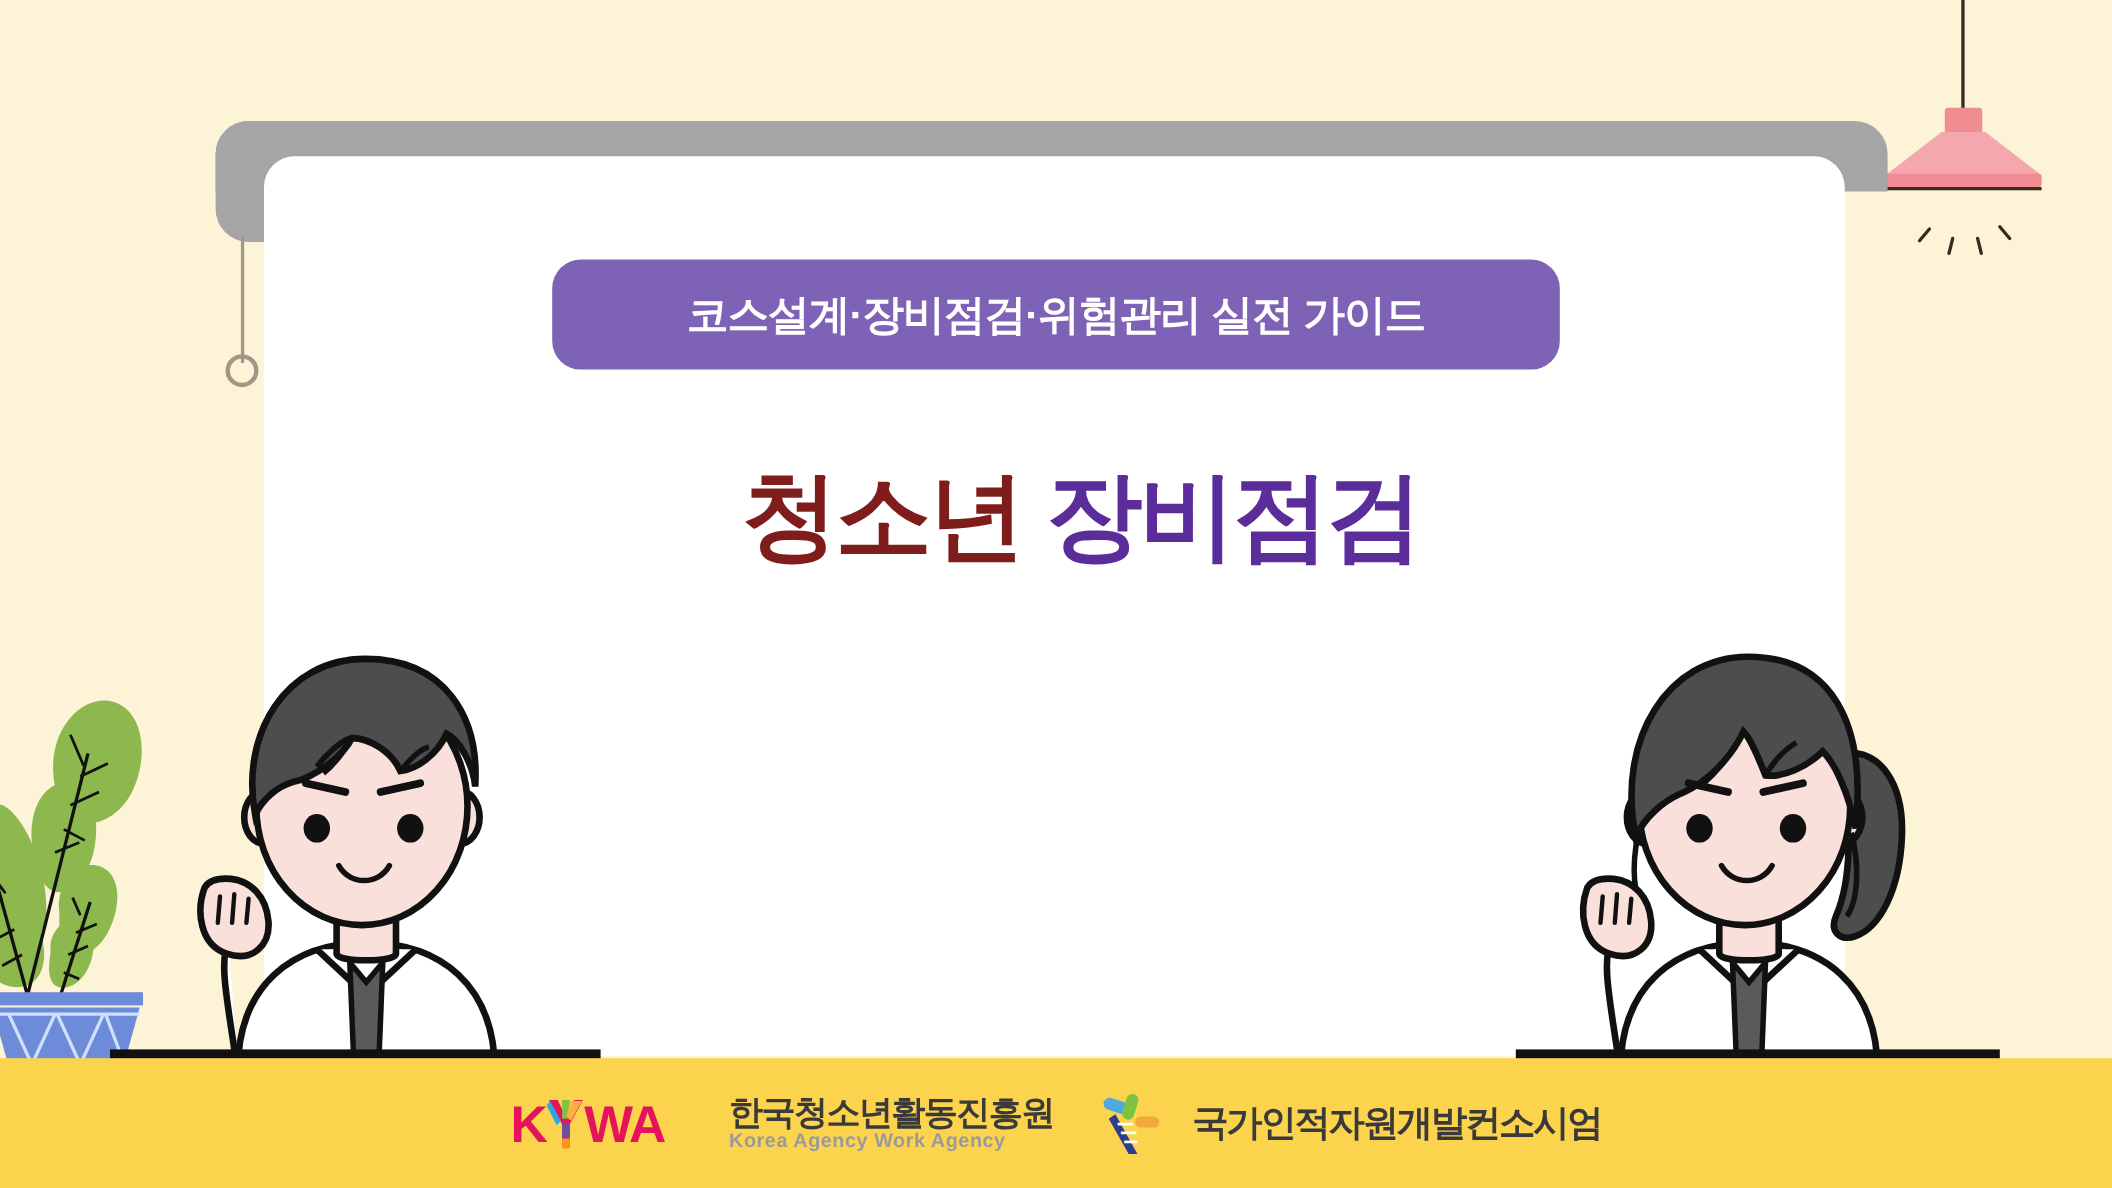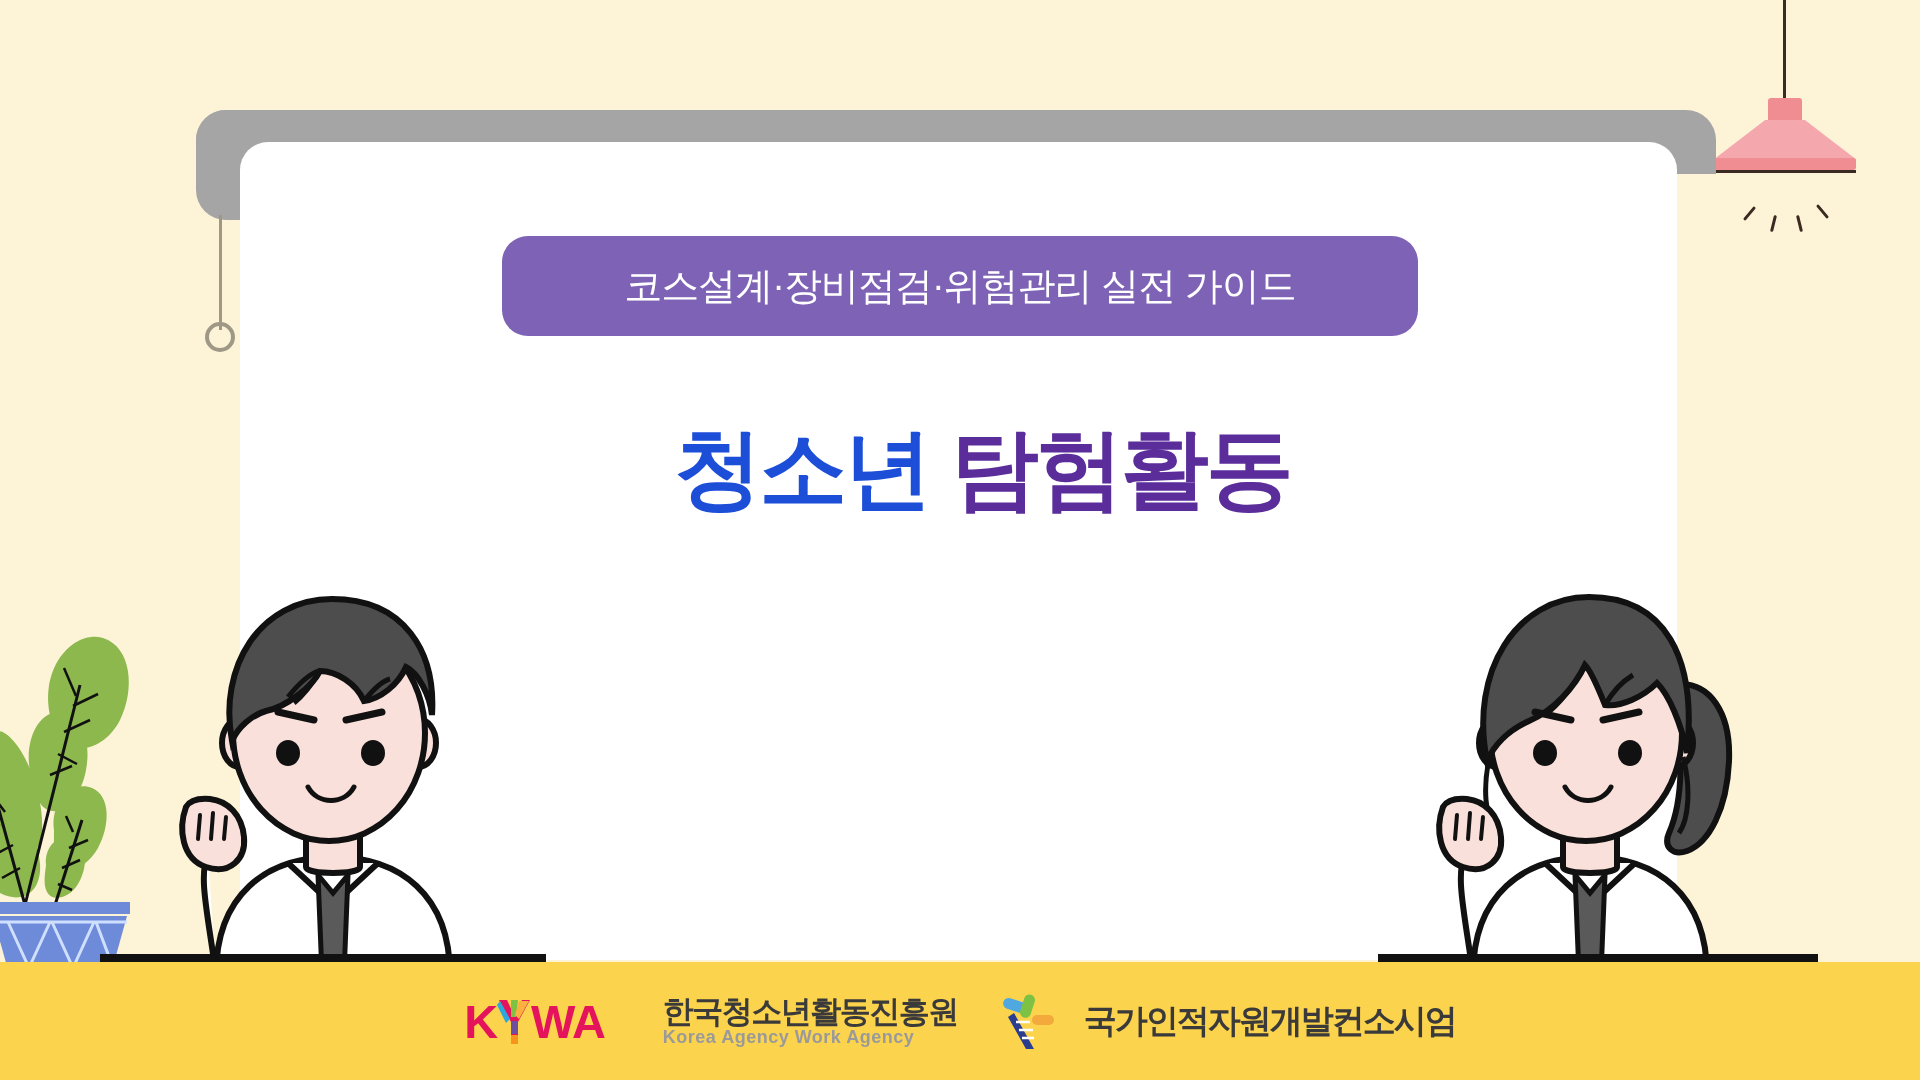--- a/index.html
+++ b/index.html
@@ -48,31 +48,31 @@
     border:4px solid #A09887; border-radius:50%; background:transparent;
   }
 
   
   .banner {
     position:absolute; left:502px; top:236px; width:916px; height:100px;
     background:#7E62B5; border-radius:26px;
     display:flex; align-items:center; justify-content:center;
   }
   .banner-text {
-    color:#FFFFFF; font-size:38px; font-weight:normal; letter-spacing:-1px;
+    color:#FFFFFF; font-size:38px; font-weight:bold; letter-spacing:-1px;
     white-space:nowrap;
   }
 
   
   .title-wrap {
     position:absolute; left:240px; top:420px; width:1437px;
     text-align:center; line-height:1.12;
   }
   .title-line { font-size:88px; font-weight:bold; letter-spacing:-3px; }
-  .t-black { color:#1d4ed8;margin-left:48px; }
+  .t-black { color:#7f1d1d;margin-left:48px; }
   .t-purple { color:#5B2D9B; }
 
   
   .hashtags {
     position:absolute; left:240px; top:805px; width:1437px;
     text-align:center; color:#2B2B35;
     font-size:29px; font-weight:bold; letter-spacing:-0.5px;
   }
 
   
@@ -124,21 +124,21 @@
   <div class="board-frame"></div>
   <div class="board"></div>
   <div class="pull-cord"></div>
   <div class="pull-ring"></div>
 
   <div class="banner">
     <span class="banner-text">코스설계·장비점검·위험관리 실전 가이드</span>
   </div>
 
   <div class="title-wrap">
-    <div class="title-line"><span class="t-black">청소년 </span><span class="t-purple">탐험활동</span></div>
+    <div class="title-line"><span class="t-black">청소년 </span><span class="t-purple">장비점검</span></div>
   </div>
 
 
   <div class="plant">
     <svg width="175" height="350" viewBox="0 0 175 350">
 
       <path d="M70 95 C60 45 95 10 123 18 C152 27 155 70 140 100 C127 126 100 135 84 124 C74 117 72 108 70 95 Z" fill="#8CB84E"></path>
 
       <path d="M56 172 C40 135 52 96 76 92 C100 88 112 118 106 150 C101 178 82 196 68 190 C60 186 58 180 56 172 Z" fill="#8CB84E"></path>
 

